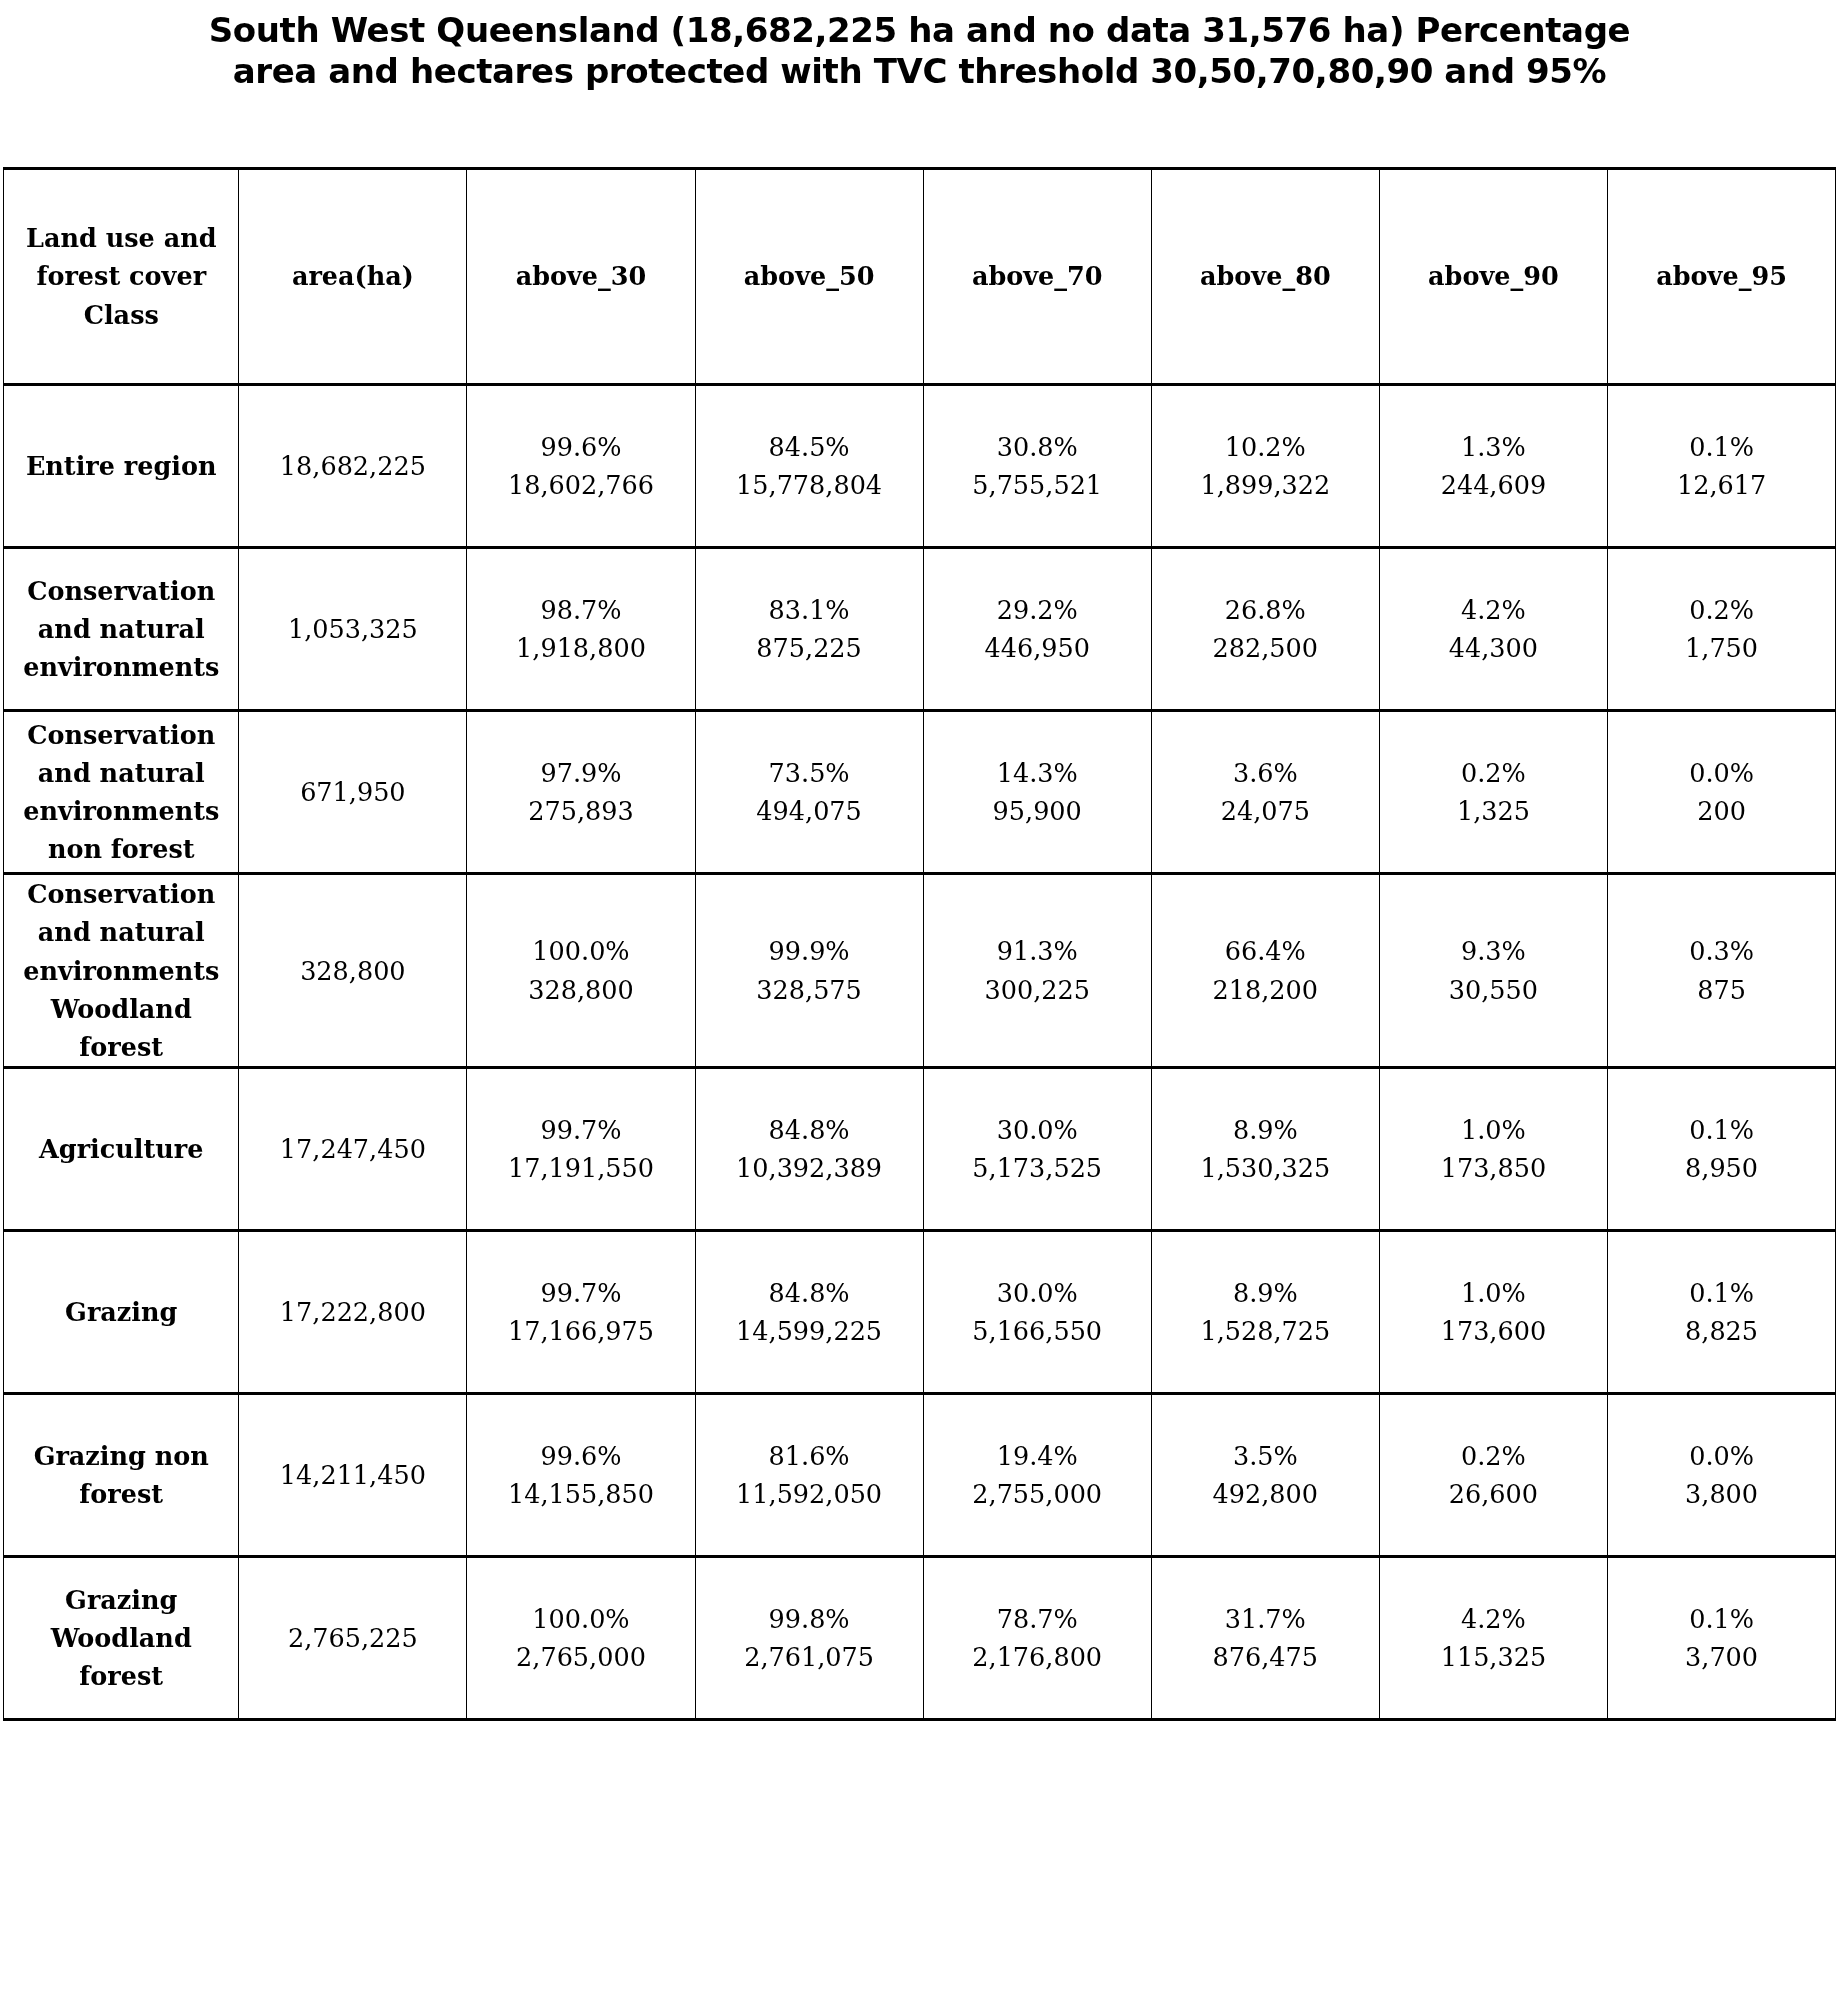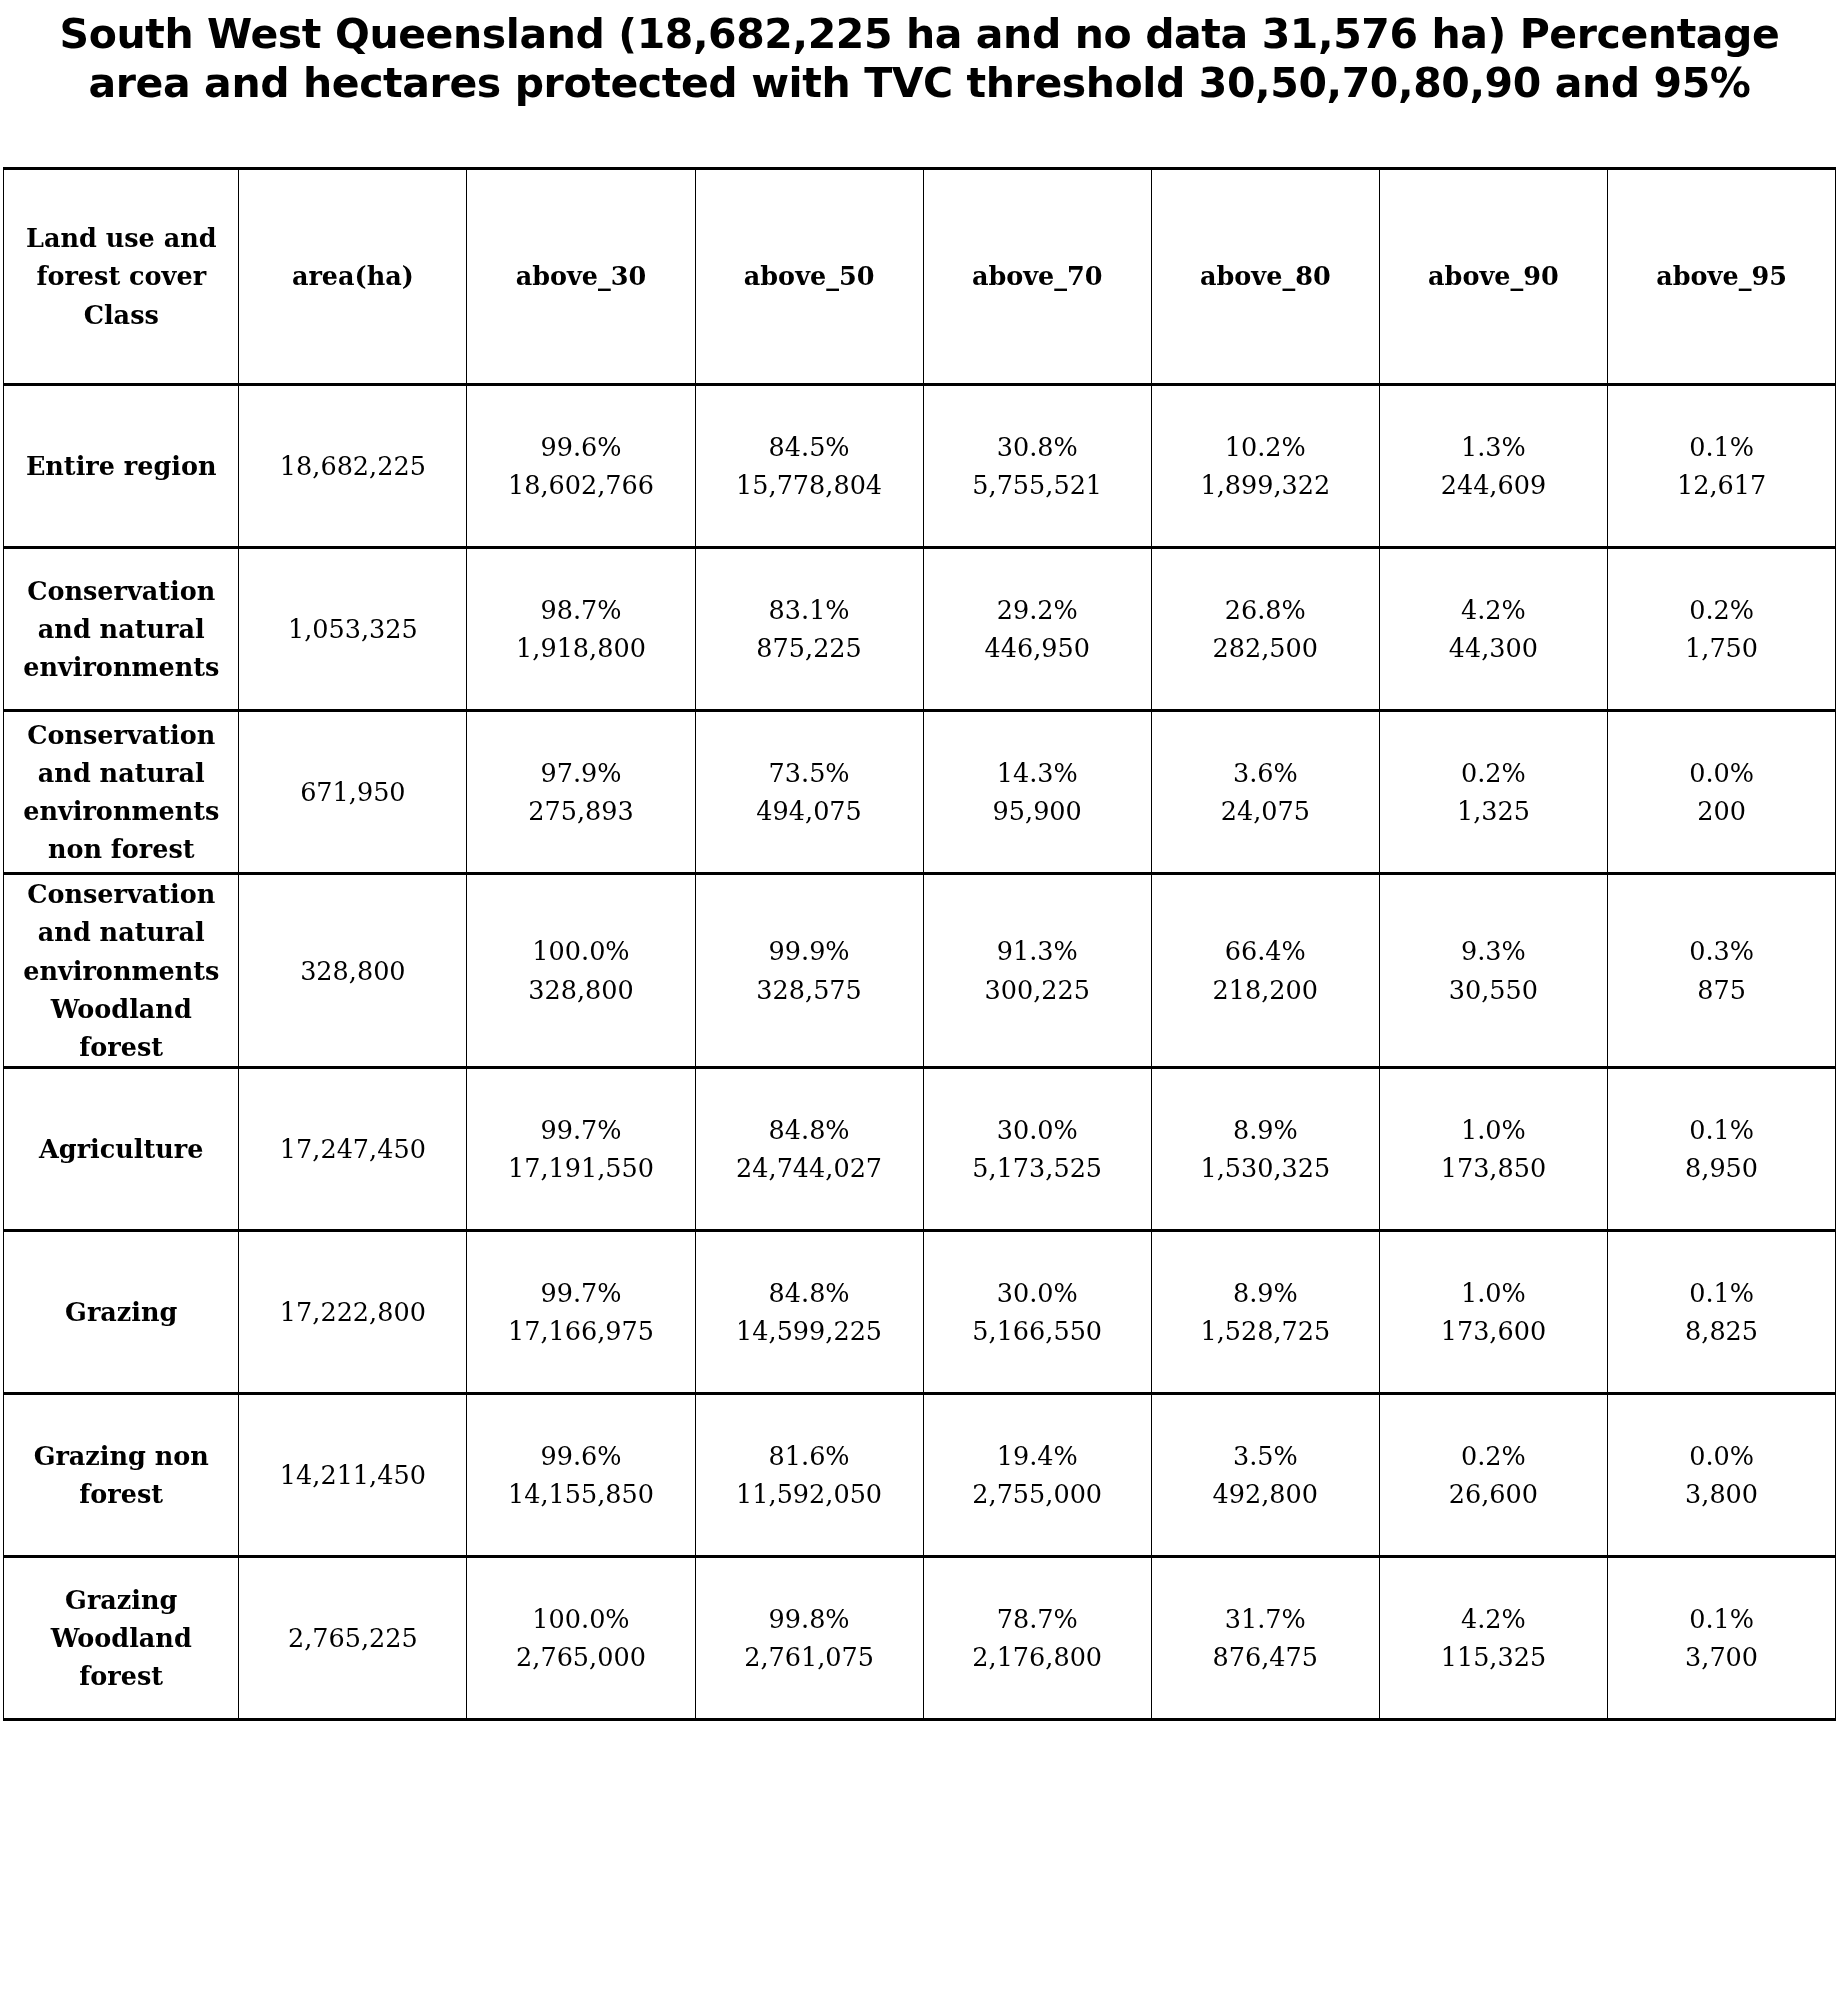--- a/index.html
+++ b/index.html
@@ -1,20 +1,20 @@
 <!DOCTYPE html>
 <html style="font-size:6.4px"><head>
 <meta charset="utf-8">
 <style>
   html,body{margin:0;padding:0;background:#ffffff;}
   body{width:1839px;height:2548px;font-family:"DejaVu Serif",serif;color:#000;}
   .page{position:relative;width:1839px;height:2548px;overflow:hidden;background:#fff;}
 
   .title{padding-top:10.4px;text-align:center;font-family:"DejaVu Sans",sans-serif;
-         font-weight:700;font-size:41px;line-height:1.18;letter-spacing:-0.4px;}
+         font-weight:700;font-size:34px;line-height:1.18;letter-spacing:-0.4px;}
 
   table.data{position:absolute;left:3.2px;top:167px;width:1833px;border-collapse:collapse;
              table-layout:fixed;}
   col.c0{width:235px;} col.cn{width:228px;}
   th,td{border-left:1.6px solid #000;border-right:1.6px solid #000;
         border-top:3.6px solid #000;border-bottom:3.6px solid #000;
         text-align:center;vertical-align:middle;padding:0 4px;
         font-size:25.5px;line-height:1.5;overflow:hidden;}
   tr.hrow{height:216px;} tr.trow{height:163px;}
   th{font-weight:700;}
@@ -172,21 +172,21 @@
 
     <tr class="trow">
       <td class="cls">Agriculture</td>
       <td>17,247,450</td>
       <td>
             <span class="pct">99.7%</span>
             <span class="ha">17,191,550</span>
           </td>
       <td>
             <span class="pct">84.8%</span>
-            <span class="ha">24,744,027</span>
+            <span class="ha">10,392,389</span>
           </td>
       <td>
             <span class="pct">30.0%</span>
             <span class="ha">5,173,525</span>
           </td>
       <td>
             <span class="pct">8.9%</span>
             <span class="ha">1,530,325</span>
           </td>
       <td>

